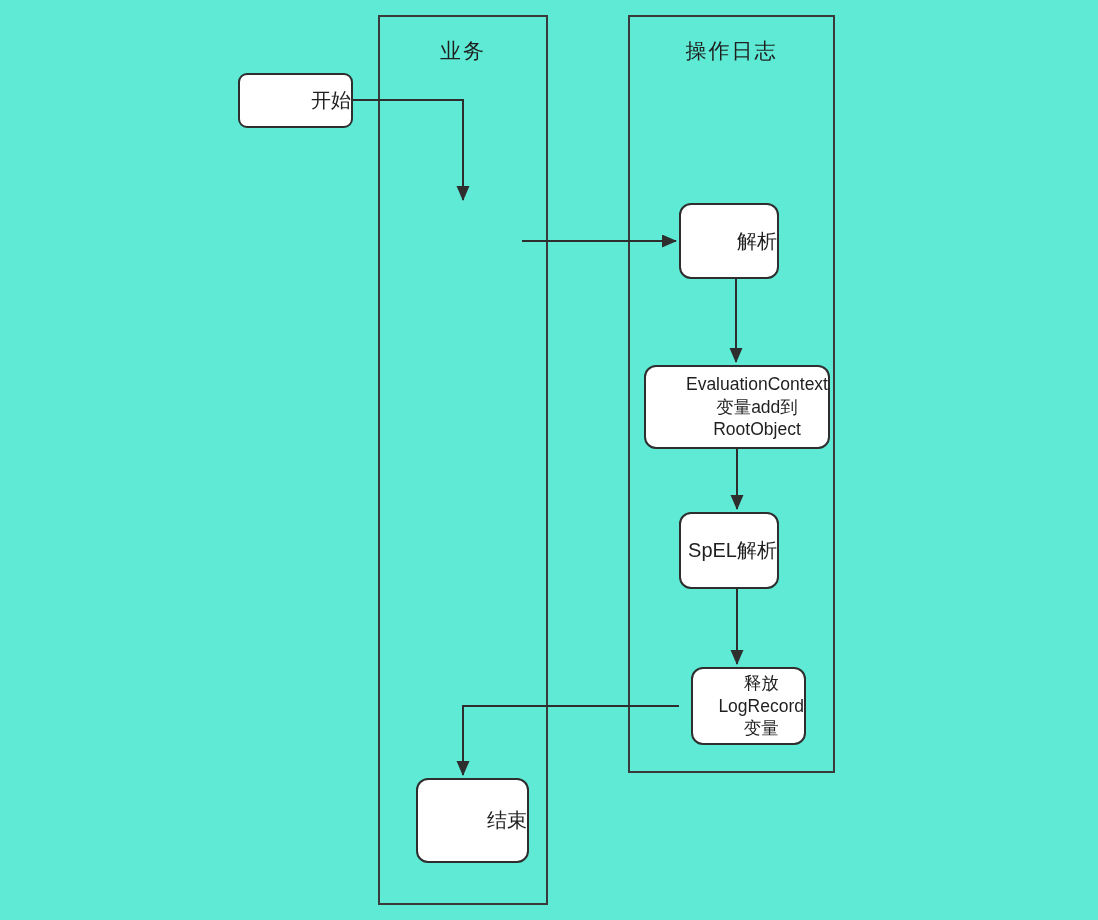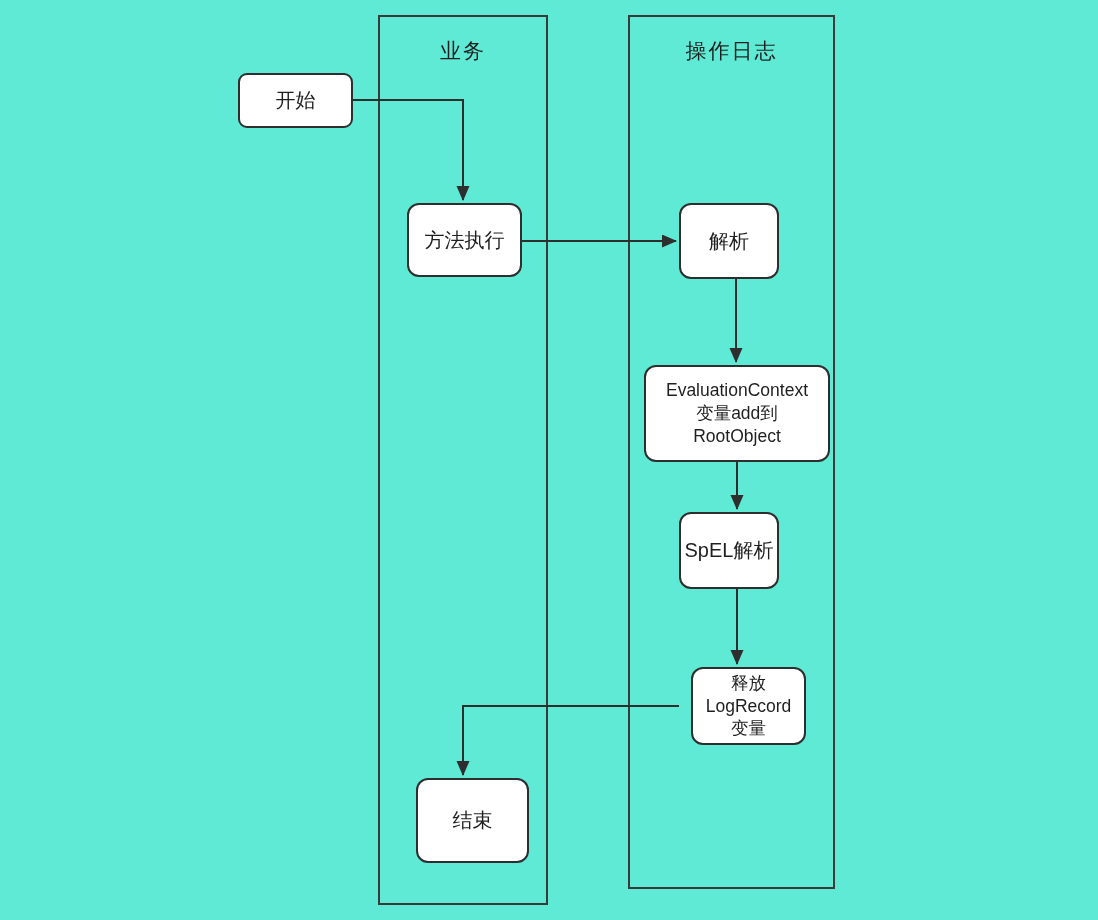--- a/index.html
+++ b/index.html
@@ -38,41 +38,41 @@
     letter-spacing: 2px;
   }
   .node {
     position: absolute;
     border: 2px solid #2e2e2e;
     border-radius: 12px;
     background: #ffffff;
     box-sizing: border-box;
     display: flex;
     align-items: center;
-    justify-content: center;
+    justify-content: flex-end;
     text-align: center;
     font-size: 20px;
     color: #1f1f1f;
     z-index: 2;
     white-space: pre-line;
     line-height: 1.25;
   }
   .node.small-text {
     font-size: 17.5px;
     line-height: 1.3;
   }
   #node-start { left: 238px; top: 73px;  width: 115px; height: 55px; border-radius: 9px; }
   #node-method-exec { left: 407px; top: 203px; width: 115px; height: 74px; }
   #node-parse { left: 679px; top: 203px; width: 100px; height: 76px; }
-  #node-eval-context { left: 644px; top: 365px; width: 186px; height: 97px; }
+  #node-eval-context { left: 644px; top: 365px; width: 186px; height: 84px; }
   #node-spel-parse { left: 679px; top: 512px; width: 100px; height: 77px; }
   #node-release-logrecord { left: 679px; top: 667px; width: 115px; height: 78px; margin-left: 12px; }
   #node-end { left: 406px; top: 778px; width: 113px; height: 85px; margin-left: 10px; }
   #lane-business { left: 378px; top: 15px; width: 170px; height: 890px; }
-  #lane-operation-log { left: 628px; top: 15px; width: 207px; height: 874px; }
+  #lane-operation-log { left: 628px; top: 15px; width: 207px; height: 758px; }
 </style>
 </head>
 <body>
 
 <div class="canvas">
 
   <div class="lane" id="lane-business">
     <div class="lane-title">业务</div>
   </div>
   <div class="lane" id="lane-operation-log">
@@ -92,23 +92,20 @@
       <polyline points="737,449 737,509" marker-end="url(#arrowhead)"></polyline>
       <polyline points="737,589 737,664" marker-end="url(#arrowhead)"></polyline>
       <polyline points="679,706 463,706 463,775" marker-end="url(#arrowhead)"></polyline>
     </g>
   </svg>
 
   <div class="node" id="node-start">
     <span>开始</span>
   </div>
 
-  <div class="node" id="node-method-exec">
-    <span>方法执行</span>
-  </div>
 
   <div class="node" id="node-parse">
     <span>解析</span>
   </div>
 
   <div class="node small-text" id="node-eval-context">
     <span>EvaluationContext
 变量add到
 RootObject</span>
   </div>

